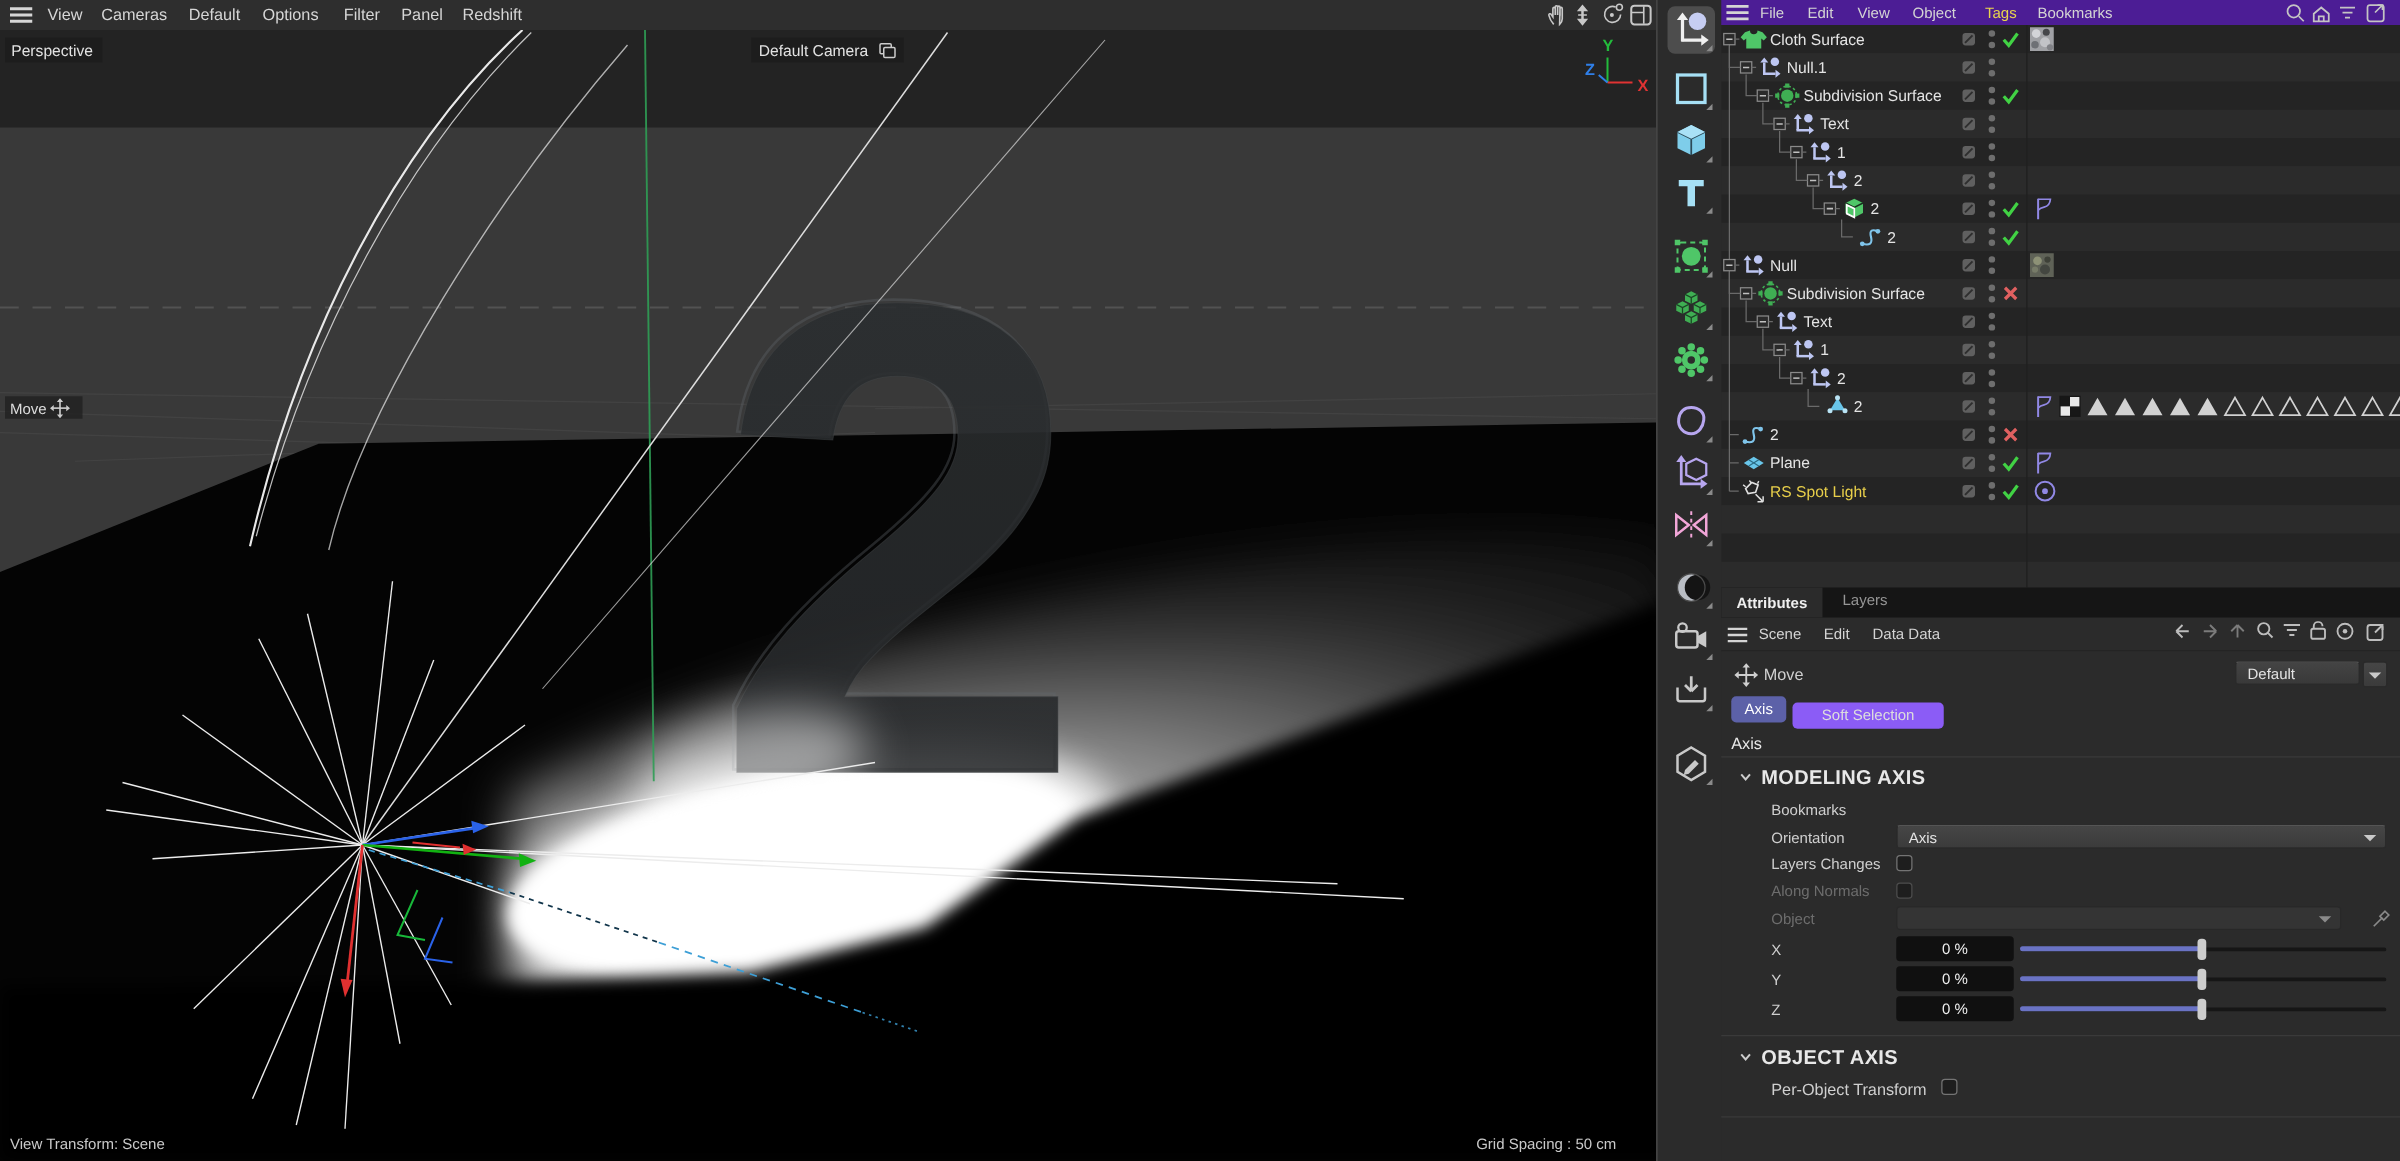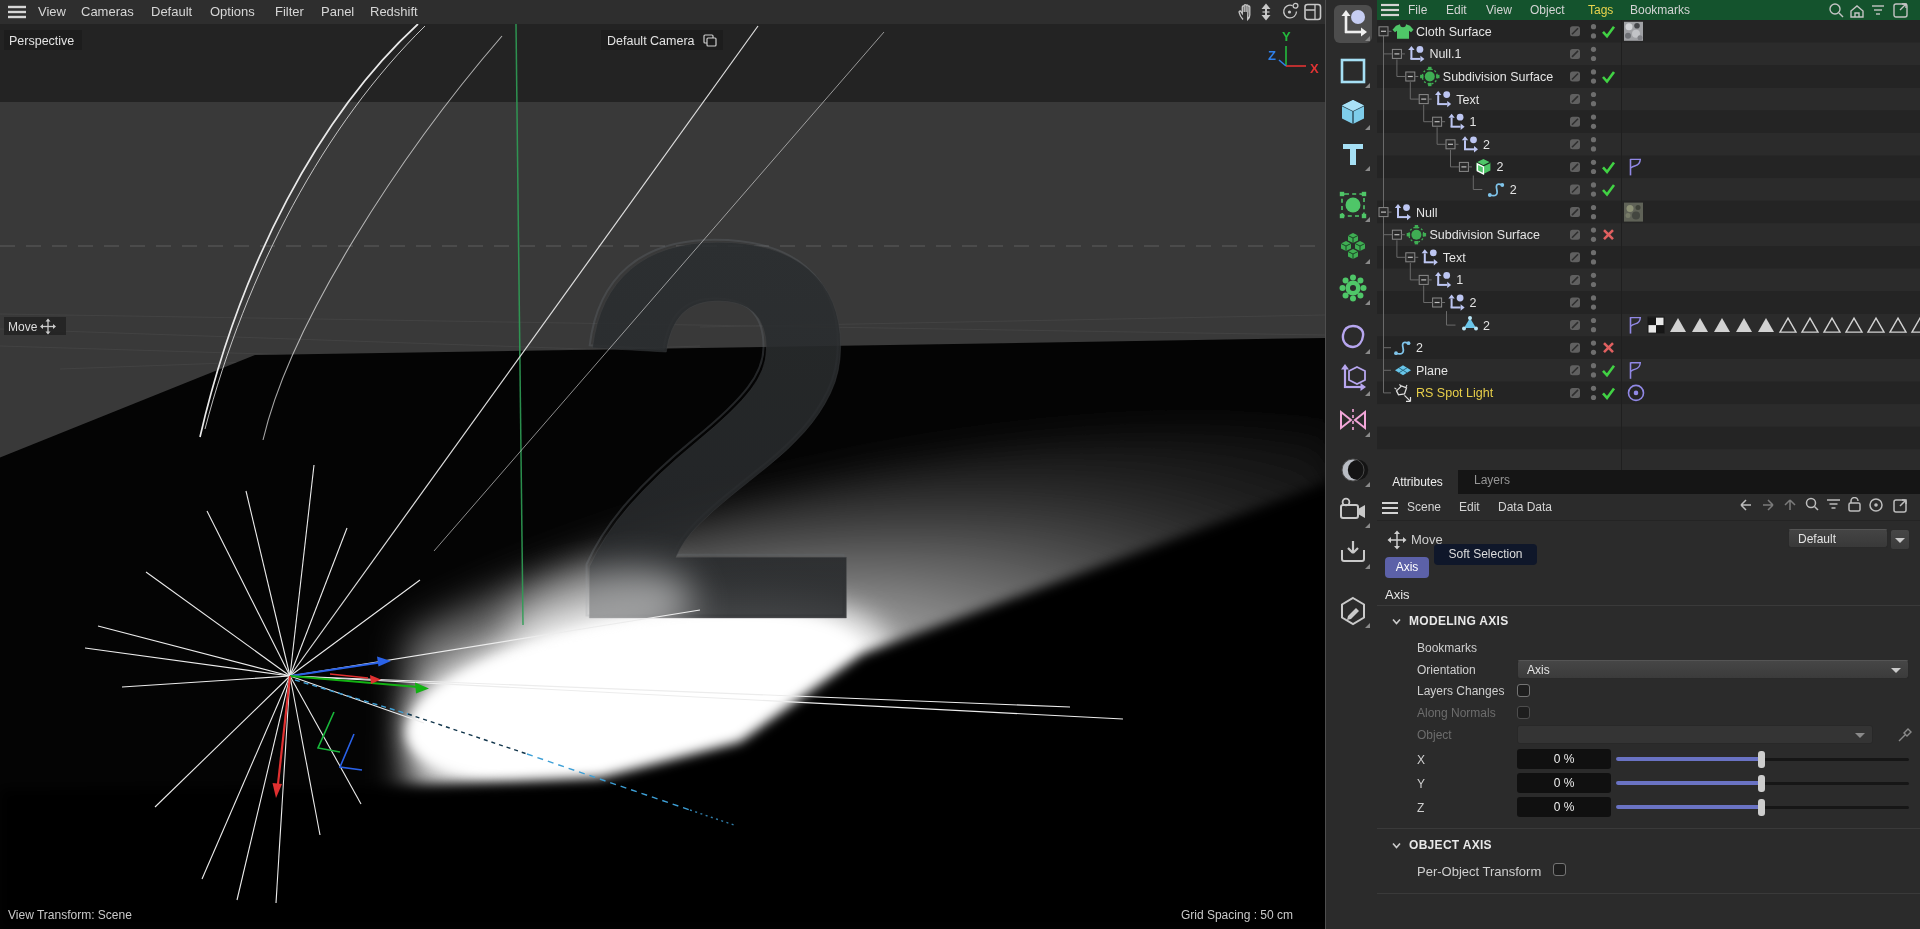--- a/index.html
+++ b/index.html
@@ -20,26 +20,26 @@
 .tbi { position:absolute; left:8px; width:38px; height:38px; border-radius:6px; }
 .tbi.sel { background:#4d4d4d; }
 .tbi svg { position:absolute; left:3px; top:3px; }
 .tbi .cor { position:absolute; right:2px; bottom:2px; width:0; height:0;
   border-left:5px solid transparent; border-bottom:5px solid #8a8a8a; }
 
 
 #rpanel { position:absolute; left:1377px; top:0; width:543px; height:929px;
   background:#2b2b2b; }
 #rmenu { position:absolute; left:0; top:0; width:543px; height:20px;
-  background:#14532d; color:#d4d4d4; font-size:12px; }
+  background:#4c1d95; color:#d4d4d4; font-size:12px; }
 #rmenu span { position:absolute; top:3px; }
 #tabbar { position:absolute; left:0; top:470px; width:543px; height:24px;
   background:#151515; font-size:12px; }
 #tabbar .tab1 { position:absolute; left:0; top:0; width:81px; height:24px;
-  background:#2b2b2b; color:#efefef; text-align:center; line-height:24px; }
+  background:#2b2b2b; color:#efefef; text-align:center; line-height:24px;font-weight:bold; }
 #tabbar .tab2 { position:absolute; left:97px; top:3px; color:#969696; }
 #amenu { position:absolute; left:0; top:494px; width:543px; height:27px;
   color:#d4d4d4; font-size:12px; border-bottom:1px solid #242424;}
 #amenu span { position:absolute; top:6px; }
 
 
 .alabel { position:absolute; font-size:12px; color:#cfcfcf; }
 .alabel.dis { color:#6d6d6d; }
 .drop { position:absolute; left:140px; width:392px; height:19px; border-radius:3px;
   background:linear-gradient(#464646,#3b3b3b); border:1px solid #2a2a2a;
@@ -54,21 +54,21 @@
 .valbox { position:absolute; left:140px; width:94px; height:20px; border-radius:3px;
   background:#101010; color:#efefef; font-size:12px; text-align:center;
   line-height:20px; }
 .slider { position:absolute; left:239px; width:293px; height:20px; }
 .slider .track { position:absolute; left:0; top:9px; width:100%; height:3px;
   background:#161616; border-radius:2px; }
 .slider .fill { position:absolute; left:0; top:8px; width:145px; height:4px;
   background:#6a73c4; border-radius:2px; }
 .slider .knob { position:absolute; left:142px; top:2px; width:7px; height:17px;
   background:#cdcdcd; border-radius:3px; }
-.sechead { position:absolute; left:32px; font-size:12px; font-weight:bold;
+.sechead { position:absolute; left:32px; font-size:16px; font-weight:bold;
   color:#e8e8e8; letter-spacing:.3px; }
 .chev { position:absolute; left:15px; width:9px; height:9px; }
 .divider { position:absolute; left:0; width:543px; height:1px; background:#3a3a3a; }
 </style>
 </head>
 <body>
 <div id="app">
 
   <div id="vpframe"></div>
   <svg id="vp" width="1325" height="905" viewBox="0 0 1325 905" style="position:absolute;left:0;top:24px">
@@ -778,21 +778,21 @@
           <path d="M 10,0.5 l -3,3.5 h 6 z M 10,19.5 l -3,-3.5 h 6 z M 0.5,10 l 3.5,-3 v 6 z M 19.5,10 l -3.5,-3 v 6 z" fill="#cfcfcf" stroke="none"></path>
         </g>
       </svg>
       <div class="alabel" style="left:34px;top:11px;font-size:13px">Move</div>
       <div class="drop" style="left:411px;top:8px;width:100px;background:linear-gradient(#444,#393939)">Default</div>
       <div style="position:absolute;left:513px;top:8px;width:20px;height:21px;border-radius:3px;background:linear-gradient(#464646,#3b3b3b);border:1px solid #2a2a2a">
         <div class="arr" style="position:absolute;left:4px;top:8px;width:0;height:0;border-left:5px solid transparent;border-right:5px solid transparent;border-top:5px solid #c9c9c9"></div>
       </div>
 
       <div style="position:absolute;left:8px;top:36px;width:44px;height:21px;border-radius:4px;background:#5c61a8;color:#fff;font-size:12px;text-align:center;line-height:21px">Axis</div>
-      <div style="position:absolute;left:57px;top:23px;width:103px;height:21px;border-radius:4px;background:#0f172a;color:#ddd;font-size:12px;text-align:center;line-height:21px">Soft Selection</div>
+      <div style="position:absolute;left:57px;top:41px;width:121px;height:21px;border-radius:4px;background:#8b5cf6;color:#ddd;font-size:12px;text-align:center;line-height:21px">Soft Selection</div>
       <div class="alabel" style="left:8px;top:66px;font-size:13px;color:#e8e8e8">Axis</div>
       <div class="divider" style="top:84px"></div>
 
       <svg class="chev" style="top:96px">
           <path d="M 1,2.5 l 3.5,4 3.5,-4" stroke="#cccccc" stroke-width="1.6" fill="none"></path>
         </svg>
       <div class="sechead" style="top:93px">MODELING AXIS</div>
       <div class="alabel" style="left:40px;top:120px">Bookmarks</div>
       <div class="alabel" style="left:40px;top:142px">Orientation</div>
       <div class="drop" style="top:139px">Axis<div class="arr"></div></div>

